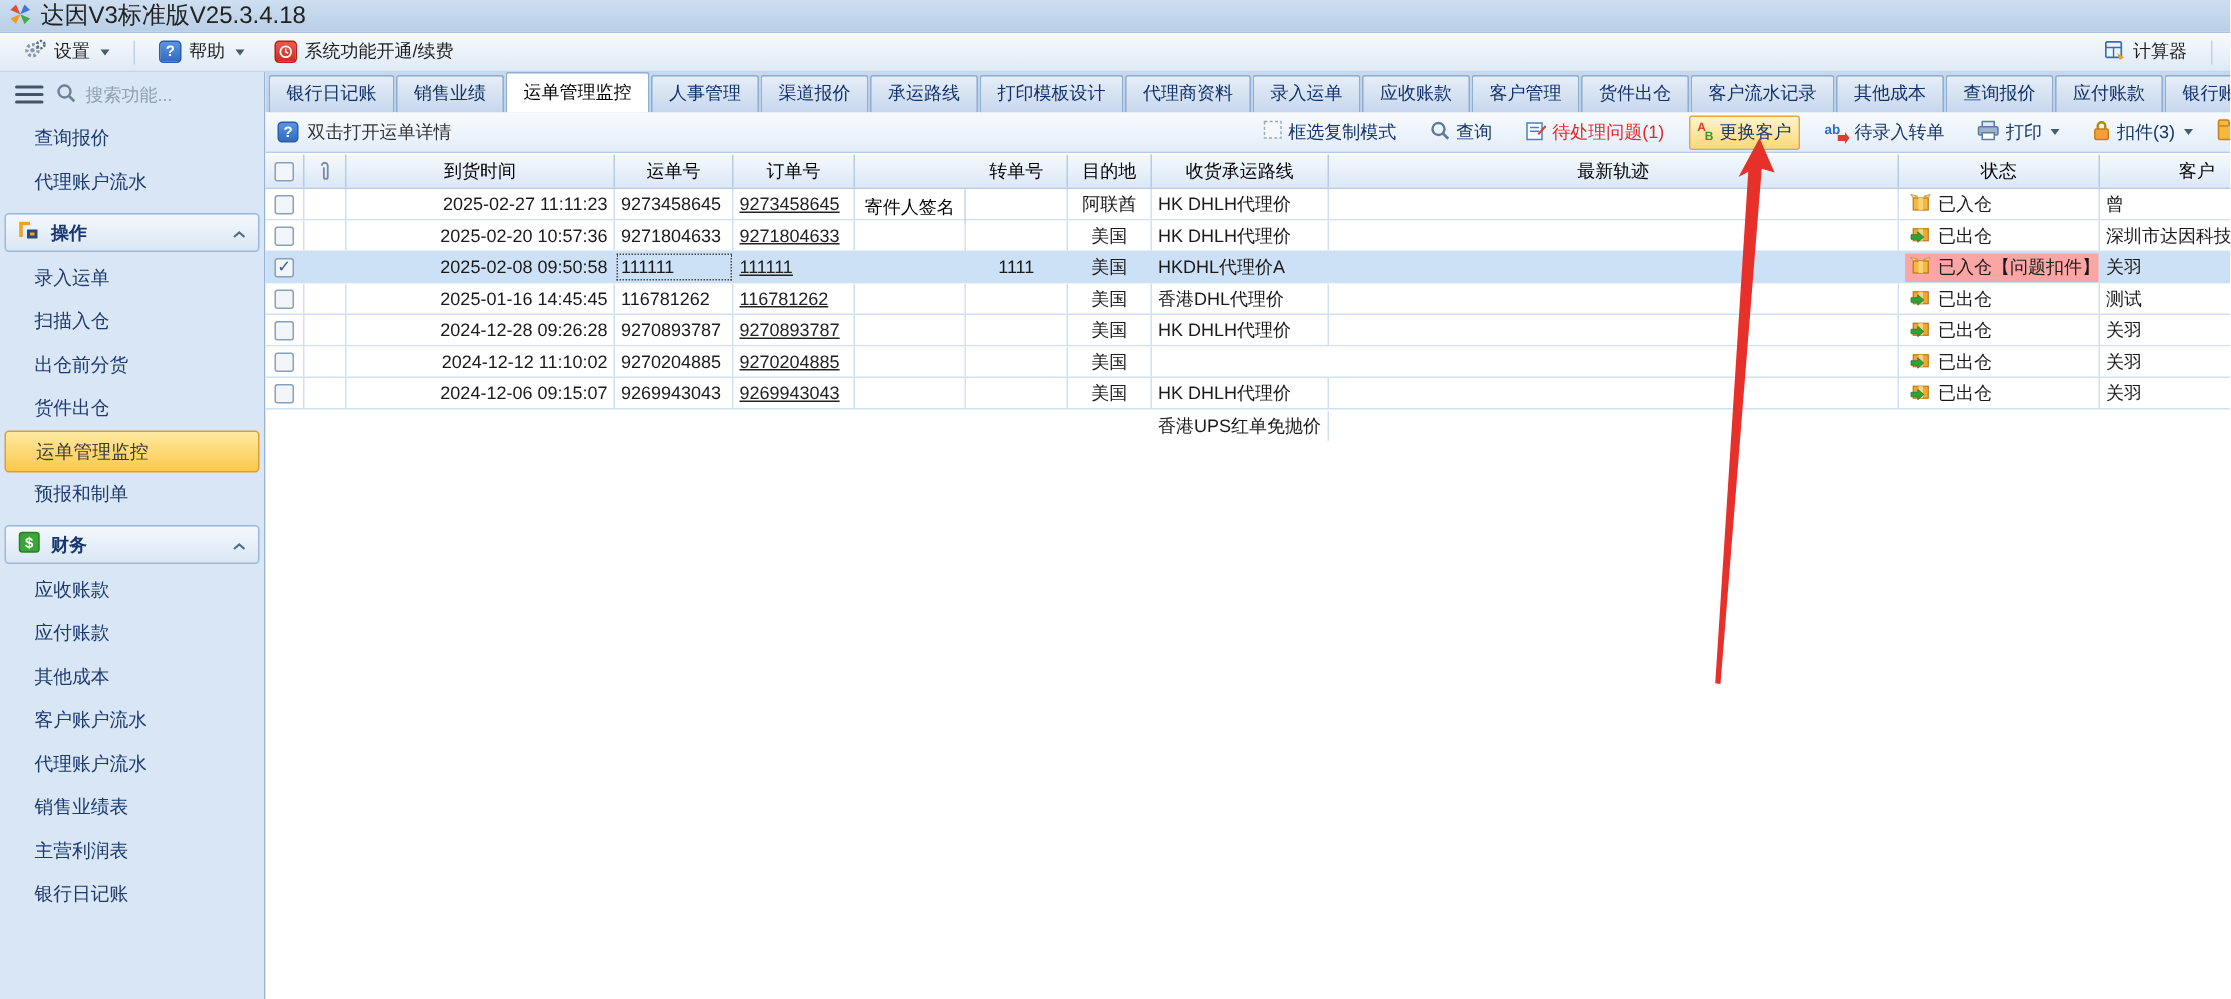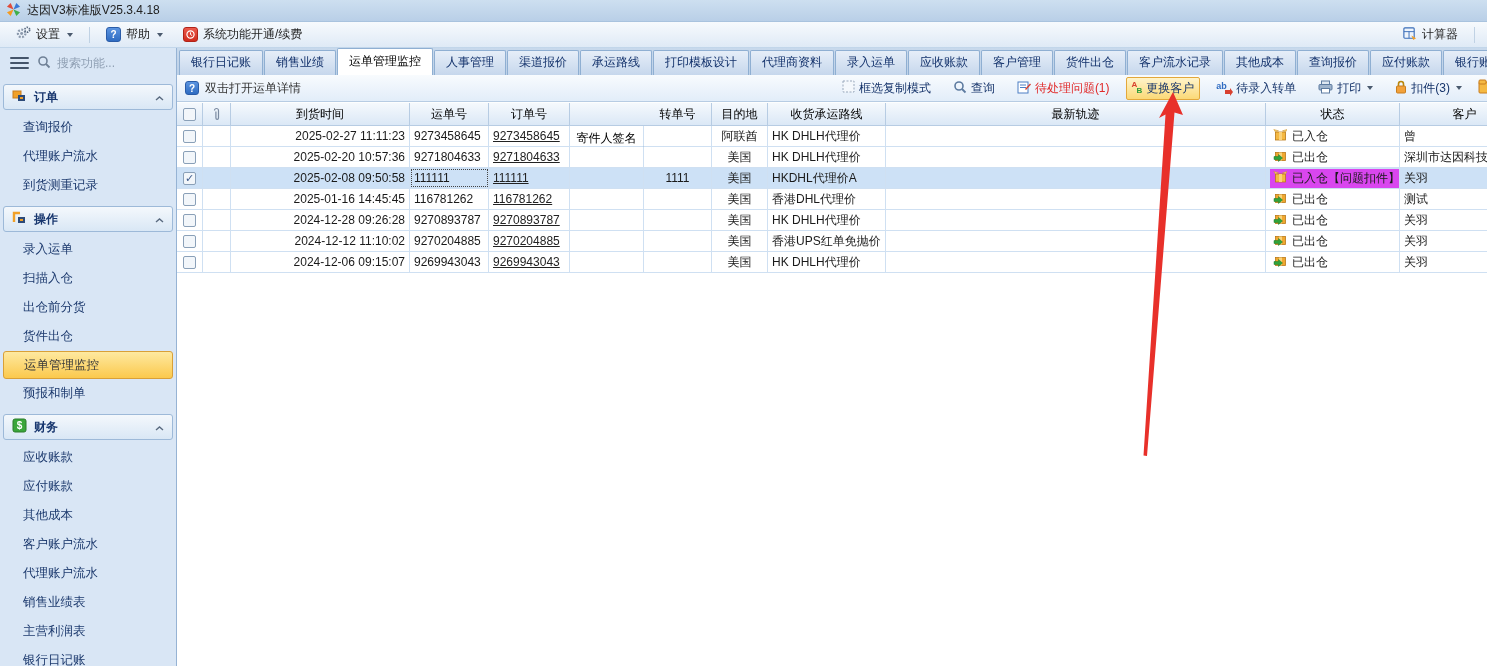--- a/index.html
+++ b/index.html
@@ -4,21 +4,21 @@
 <style>
   * { margin:0; padding:0; box-sizing:border-box; }
   html,body { width:1487px; height:666px; overflow:hidden;
     font-family:"Liberation Sans","DejaVu Sans",sans-serif; font-size:12px; color:#1a1a1a; }
   body { position:relative; background:#fff; }
 
   
   .titlebar { position:absolute; left:0; top:0; width:1487px; height:22px;
     background:linear-gradient(#cddff0,#b9cfe7); display:flex; align-items:center; gap:6px; padding:0 6px;
     border-bottom:1px solid #a9c3de; }
-  .titlebar .t-title { font-size:12px; color:#222; }
+  .titlebar .t-title { font-size:16px; color:#222; }
 
   
   .menubar { position:absolute; left:0; top:22px; width:1487px; height:26px;
     background:linear-gradient(#f7fafd,#dfeaf6); border-bottom:1px solid #c2d6ea;
     display:flex; align-items:center; padding:0 8px; gap:4px; }
   .menu-item { display:flex; align-items:center; gap:5px; padding:2px 8px; border-radius:2px; color:#1e1e1e; cursor:default; }
   .menu-sep { width:1px; height:16px; background:#c0d2e4; margin:0 4px; }
   .caret { width:0; height:0; border-left:3.5px solid transparent; border-right:3.5px solid transparent; border-top:4px solid #4a5a6e; margin-left:2px; }
   .menubar .spacer { flex:1; }
 
@@ -75,21 +75,21 @@
   .g-cell { flex:0 0 auto; border-right:1px solid #cfe0f2; height:100%; display:flex; align-items:center;
     overflow:hidden; white-space:nowrap; padding:0 4px; }
   .hdr .g-cell { border-right:1px solid #b7cce3; justify-content:center; color:#000; padding:0 2px; }
   .al-r { justify-content:flex-end; }
   .al-c { justify-content:center; }
   .chk { width:13px; height:13px; border:1px solid #8aa0b8; background:#f2f6fa; border-radius:2px; margin:0 auto;
     display:flex; align-items:center; justify-content:center; font-size:11px; line-height:11px; color:#3c5a8c; cursor:pointer; }
   .focus-cell { outline:1px dotted #444; outline-offset:-2px; }
   .order-link { text-decoration:underline; color:#222; cursor:pointer; }
   .status-wrap { display:inline-flex; align-items:center; gap:5px; padding:1px 3px; }
-  .status-wrap.problem { background:#d946ef;justify-content:flex-end; }
+  .status-wrap.problem { background:#fca5a5;justify-content:flex-end; }
 
   .arrow-layer { position:absolute; left:0; top:0; width:1487px; height:666px; pointer-events:none; z-index:60; }
 </style>
 </head>
 <body>
 
 <div class="titlebar">
   <span>
     <svg width="15" height="15" viewBox="0 0 16 16">
       <polygon points="8,8 1,5 5,1" fill="#e04b3a"></polygon>
@@ -154,34 +154,22 @@
       <span>
         <svg width="14" height="14" viewBox="0 0 14 14">
             <circle cx="6" cy="6" r="4" fill="none" stroke="#6f8096" stroke-width="1.6"></circle>
             <line x1="9" y1="9" x2="12.5" y2="12.5" stroke="#6f8096" stroke-width="1.8"></line>
           </svg>
       </span>
       <input placeholder="搜索功能..." style="">
     </div>
   </div>
   <div id="side-sections">
-      <div class="section-hdr">
-        <span><svg width="15" height="14" viewBox="0 0 15 14">
-            <rect x="1" y="2" width="8" height="7" fill="#f0a028" stroke="#c87d1e"></rect>
-            <rect x="6" y="6" width="7" height="6" fill="#2c4a78"></rect>
-            <rect x="8" y="8" width="3" height="2" fill="#f0a028"></rect>
-          </svg></span>
-        <span>订单</span>
-        <span class="chev"><svg width="9" height="5" viewBox="0 0 9 5">
-            <polyline points="1,4 4.5,1 8,4" fill="none" stroke="#5a6b80" stroke-width="1.4"></polyline>
-          </svg></span>
-      </div>
       <div class="side-item">查询报价</div>
       <div class="side-item">代理账户流水</div>
-      <div class="side-item">到货测重记录</div>
       <div class="section-hdr">
         <span><svg width="15" height="14" viewBox="0 0 15 14">
             <path d="M2 11 V2 H8" fill="none" stroke="#f0a028" stroke-width="2.4"></path>
             <rect x="6" y="6" width="7" height="6" fill="#2c4a78"></rect>
             <rect x="8" y="8" width="3" height="2" fill="#f0a028"></rect>
           </svg></span>
         <span>操作</span>
         <span class="chev"><svg width="9" height="5" viewBox="0 0 9 5">
             <polyline points="1,4 4.5,1 8,4" fill="none" stroke="#5a6b80" stroke-width="1.4"></polyline>
           </svg></span>
@@ -485,21 +473,21 @@
         </div>
         <div class="g-cell " style="flex-basis: 28px;"></div>
         <div class="g-cell al-r" style="flex-basis: 179px;">2024-12-12 11:10:02</div>
         <div class="g-cell " style="flex-basis: 79px;">9270204885</div>
         <div class="g-cell " style="flex-basis: 81px;">
           <span class="order-link">9270204885</span>
         </div>
         <div class="g-cell " style="flex-basis: 74px;"></div>
         <div class="g-cell al-c" style="flex-basis: 68px;"></div>
         <div class="g-cell al-c" style="flex-basis: 56px;">美国</div>
-        <div class="g-cell " style="flex-basis: 118px;">香港UPS红单免抛价</div>
+        <div class="g-cell " style="flex-basis: 118px; margin-top: 43px;">香港UPS红单免抛价</div>
         <div class="g-cell " style="flex-basis: 380px;"></div>
         <div class="g-cell " style="flex-basis: 134px;">
           <span class="status-wrap">
             <span><svg width="14" height="13" viewBox="0 0 14 13">
                 <rect x="2.5" y="3.5" width="10" height="8" fill="#f0a830" stroke="#b87818" stroke-width="0.8"></rect>
                 <rect x="6" y="3.5" width="3" height="8" fill="#fad27a"></rect>
                 <path d="M1 7.5 L5.5 7.5 L5.5 5.5 L9.5 9 L5.5 12.5 L5.5 10.5 L1 10.5 Z" fill="#2fa33b" stroke="#1c7a28" stroke-width="0.5"></path>
               </svg></span>
             <span>已出仓</span>
           </span>

